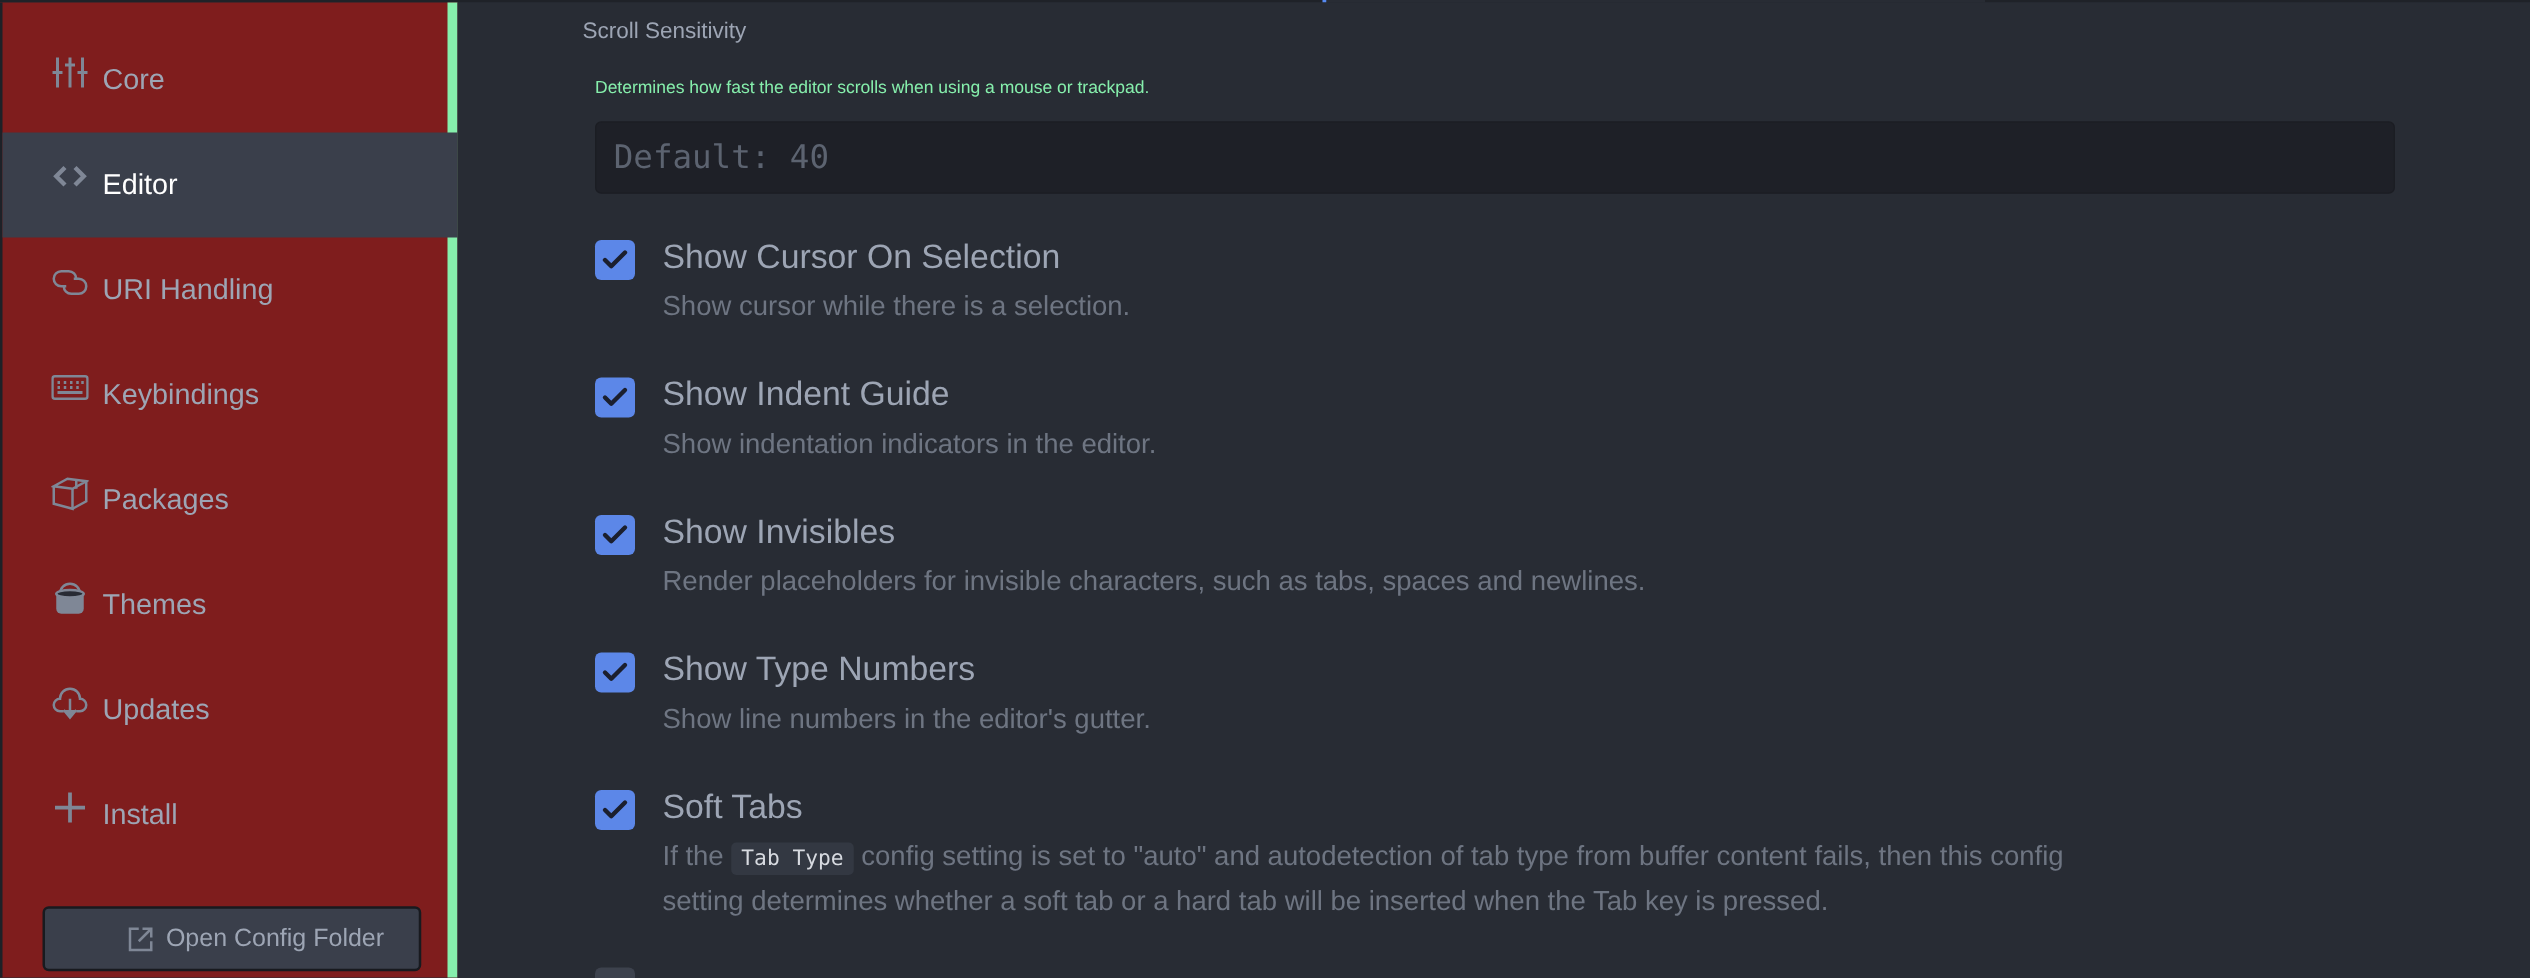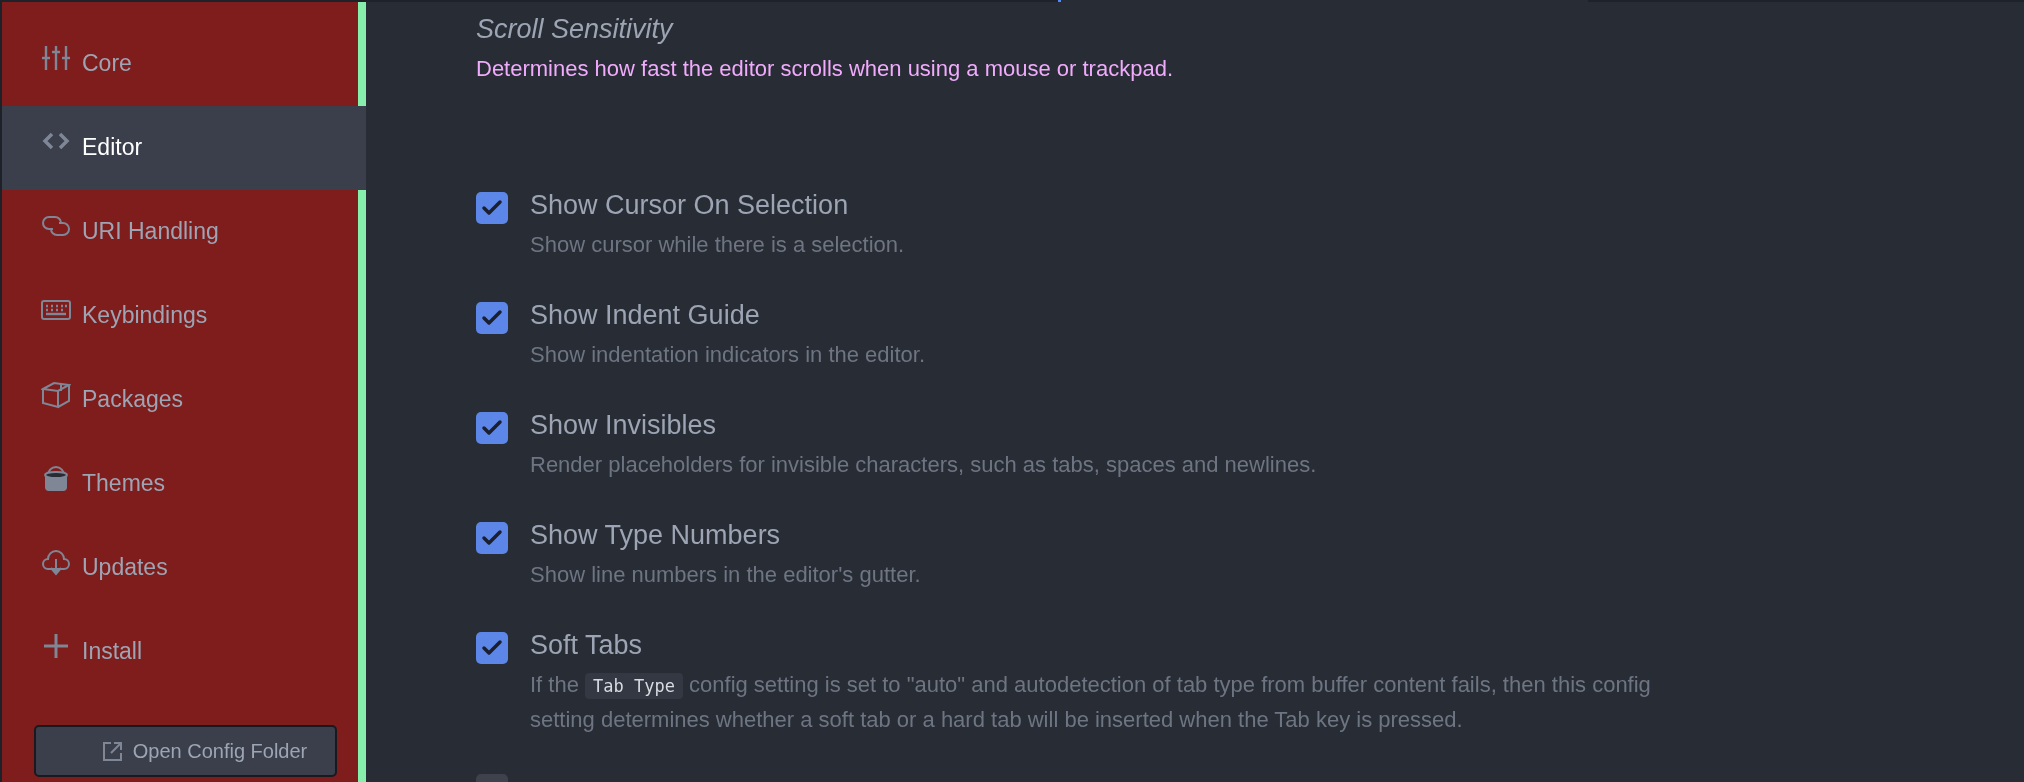--- a/index.html
+++ b/index.html
@@ -89,29 +89,28 @@
     .config-btn svg { width: 24px; height: 24px; margin-right: 8px; }
     .main {
       position: absolute;
       left: 366px; top: 2px;
       width: 1658px;
       height: 780px;
       background: #282c34;
     }
     .setting-title {
       position: absolute;
-      left: 110px;
-      font-size: 27px;
+      left: 100px;
+      font-size: 18px;
       color: #9da5b4;
-      font-style: italic;
     }
     .setting-desc {
       position: absolute;
-      font-size: 22px;
-      color: #f0abfc;
+      font-size: 14px;
+      color: #86efac;
       line-height: 34px;
     }
     .num-input {
       position: absolute;
       left: 110px;
       top: 95px;
       width: 1440px;
       height: 58px;
       background: #1e2027;
       border: 1px solid #1b1d23;
@@ -292,20 +291,21 @@
       <polyline points="13,4 20,4 20,11" fill="none"></polyline>
       <line x1="20" y1="4" x2="10" y2="14"></line>
     </svg>
     <span>Open Config Folder</span>
   </div>
 </div>
 
 <div class="main">
   <div class="setting-title" style="top:12px">Scroll Sensitivity</div>
   <div class="setting-desc" style="left:110px; top:50px;">Determines how fast the editor scrolls when using a mouse or trackpad.</div>
+  <input class="num-input" type="text" placeholder="Default: 40" style="">
 
   <div class="check-row" style="top:190px">
     <div class="checkbox">
       <svg viewBox="0 0 24 24" fill="none" stroke="#1b1f2e" stroke-width="3.5" stroke-linecap="round" stroke-linejoin="round">
           <polyline points="4,12 9,17 20,6"></polyline>
         </svg>
     </div>
     <span class="check-label">Show Cursor On Selection</span>
     <span class="check-desc">Show cursor while there is a selection.</span>
   </div>

